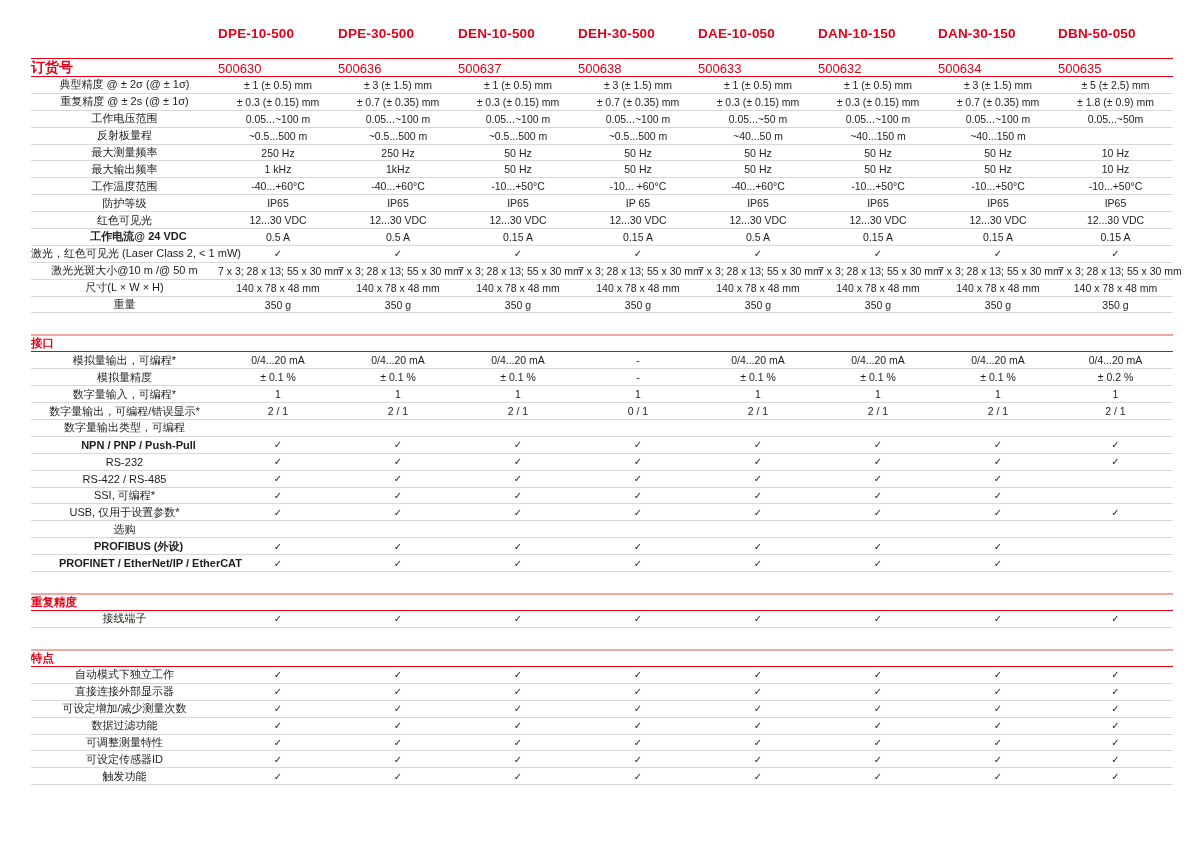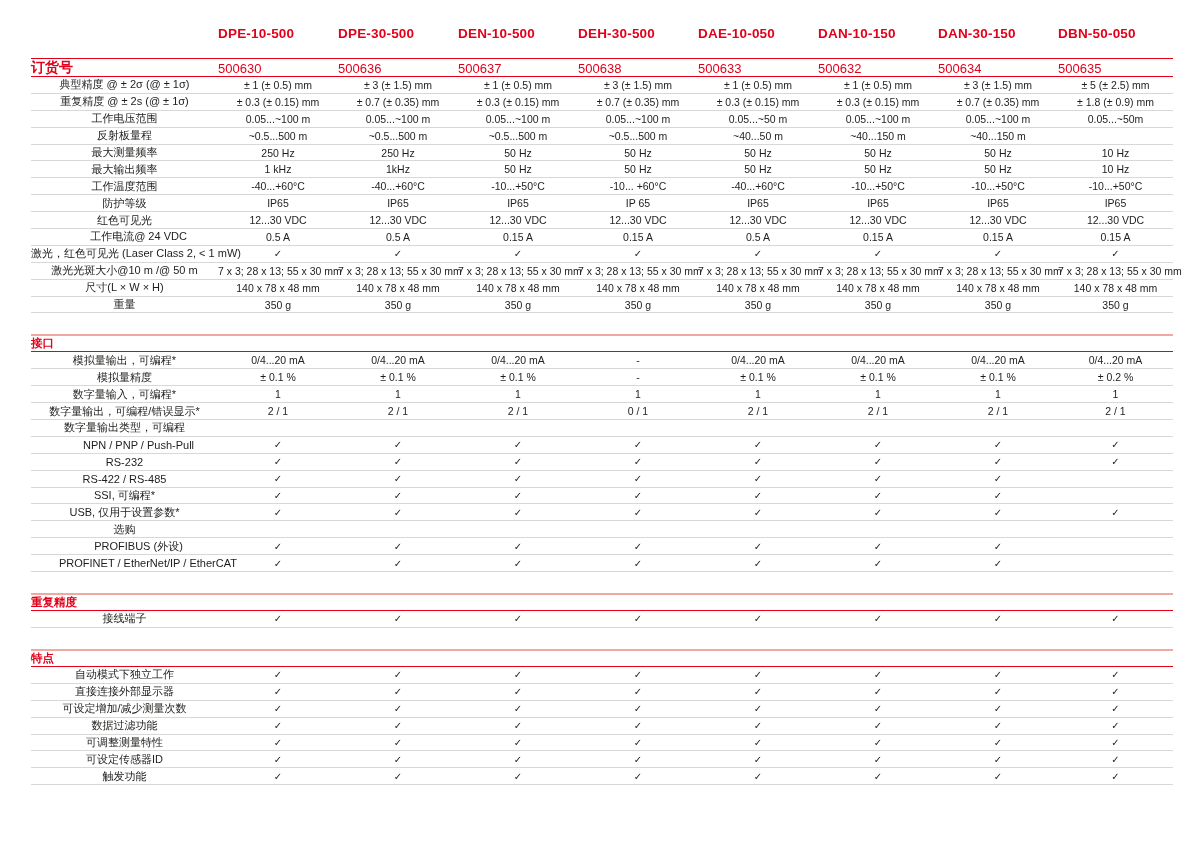--- a/index.html
+++ b/index.html
@@ -14,21 +14,21 @@
   .order-label{font-size:14px;font-weight:bold;color:#e2001a;}
   .order-val{font-size:13px;color:#e2001a;}
   
   .section-row{height:15px;border-bottom:1.5px solid #e2001a;align-items:center;}
   .section-row.first{border-bottom-width:2px;}
   .section-row.separated{margin-top:21px;border-top:2.5px solid #f0a9a1;}
   .section-title{font-size:11.5px;font-weight:bold;color:#e2001a;}
   
   .data-row{height:15.9px;border-bottom:1px solid #d8d8d8;text-align:center;}
   .row-label{font-size:11px;color:#1d1d1b;white-space:nowrap;overflow:visible;}
-  .row-label.indent{padding-left:28px;}
+  .row-label.indent{padding-left:28px;font-weight:bold;}
   .cell{font-size:10.5px;color:#1d1d1b;white-space:nowrap;overflow:visible;}
   .cell.check{font-size:10px;}
 </style>
 </head>
 <body>
 
 <div class="sheet">
   <div id="spec-table">
       <div class="grid-row header-row">
         <div></div>

